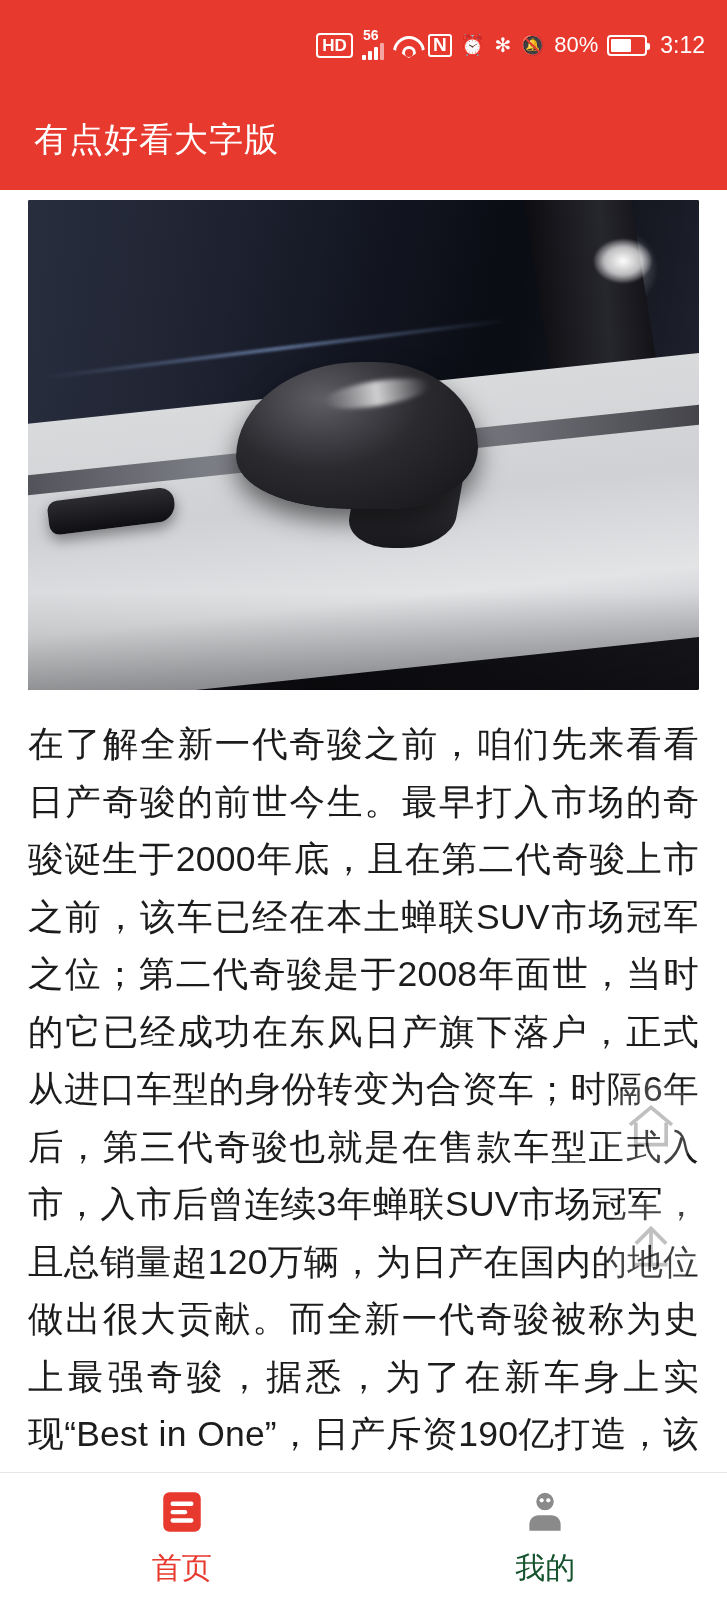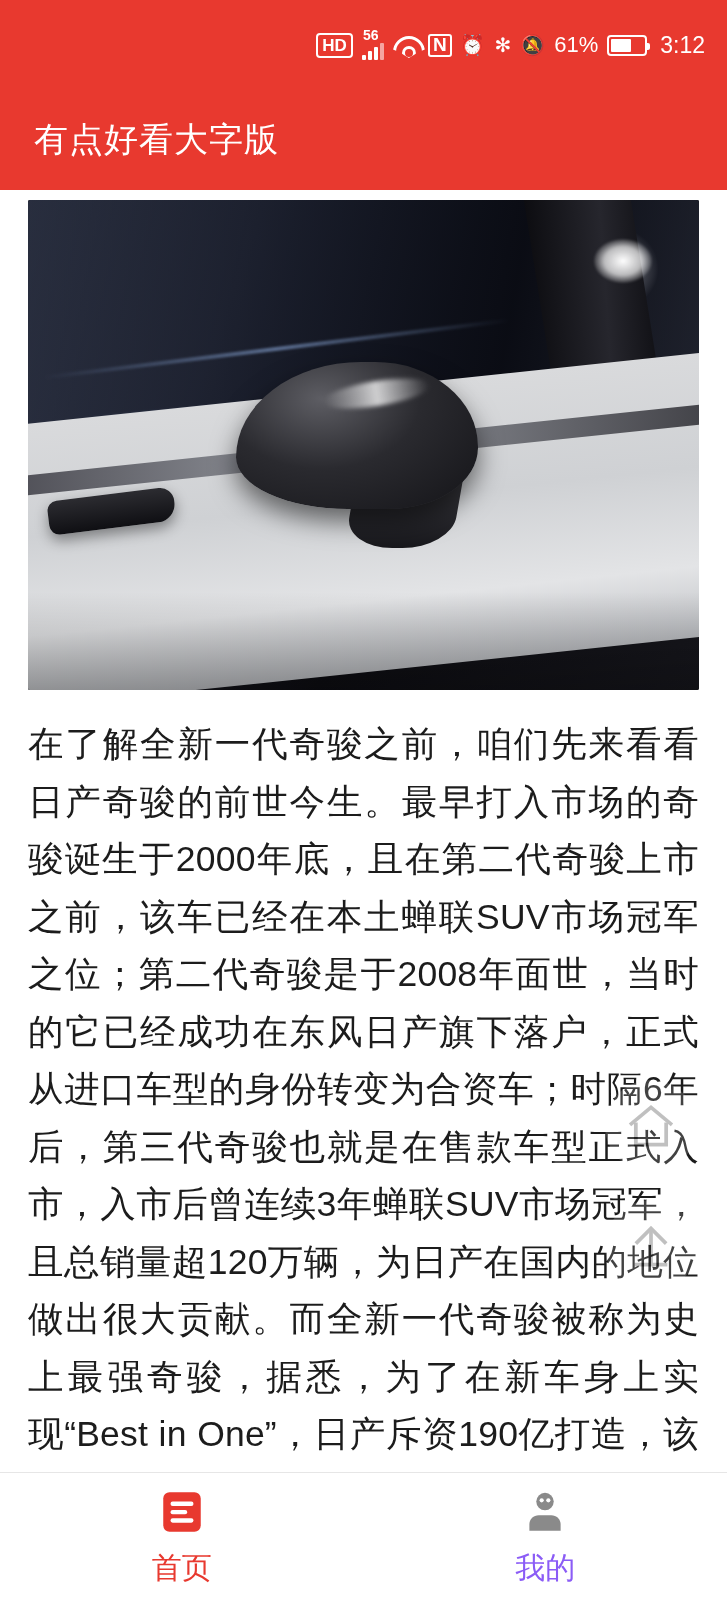--- a/index.html
+++ b/index.html
@@ -295,21 +295,21 @@
   .nav-item {
     flex: 1 1 0;
     display: flex;
     flex-direction: column;
     align-items: center;
     justify-content: center;
     gap: 8px;
   }
   .nav-label { font-size: 30px; }
   .nav-item.active .nav-label { color: #e8392f; }
-  .nav-item .nav-label { color: #8b5cf6; }
+  .nav-item .nav-label { color: #14532d; }
   .nav-icon { width: 56px; height: 56px; display: flex; align-items: center; justify-content: center; }
 </style>
 </head>
 <body>
 
 <div class="phone">
 
   <div class="statusbar">
     <div class="status-left"></div>
     <div class="status-right">
@@ -321,21 +321,21 @@
             <i></i>
             <i></i>
             <i></i>
           </span>
       </span>
       <span class="wifi"></span>
       <span class="nfc-ico">N</span>
       <span class="ico">⏰</span>
       <span class="ico">✻</span>
       <span class="ico">🔕</span>
-      <span class="battery-pct">61%</span>
+      <span class="battery-pct">80%</span>
       <span class="battery">
           <b></b>
         </span>
       <span class="clock">3:12</span>
     </div>
   </div>
 
   <div class="appbar">
     <div class="title">有点好看大字版</div>
   </div>

